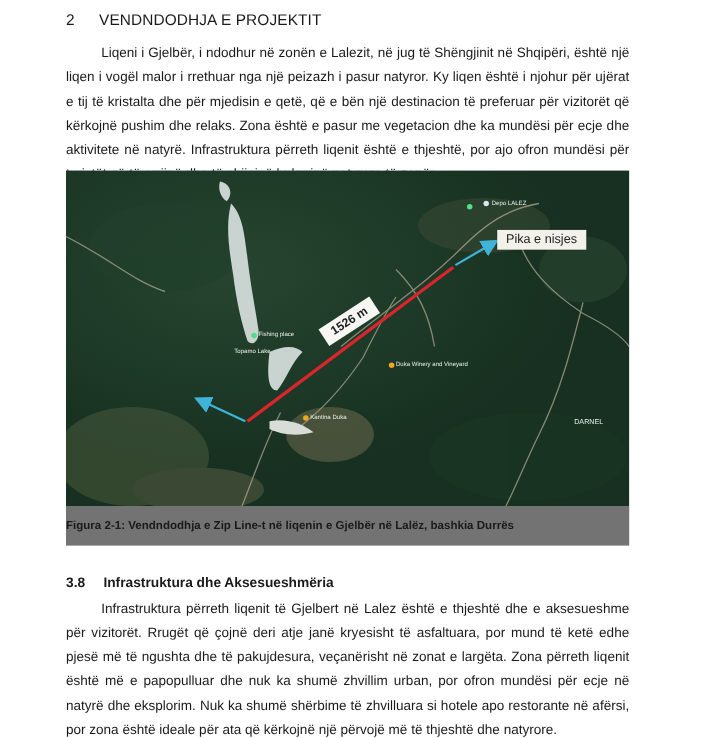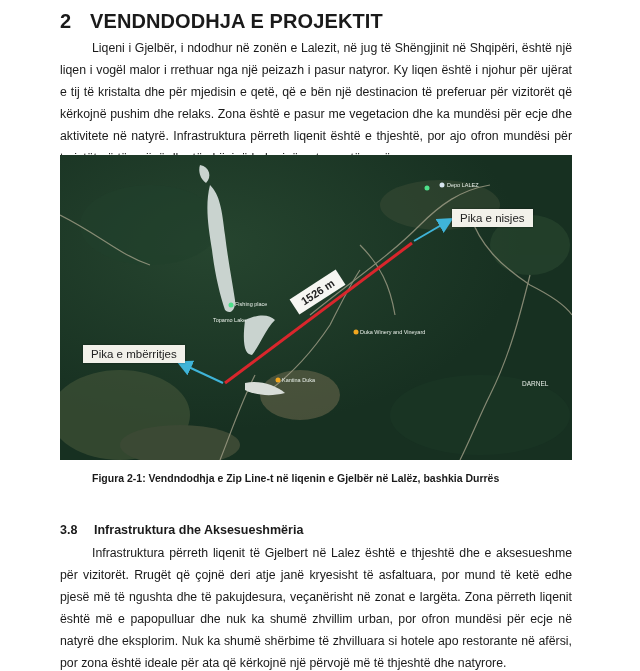--- a/index.html
+++ b/index.html
@@ -1,25 +1,25 @@
 <!DOCTYPE html>
 <html><head>
 <meta charset="utf-8">
 <style>
   html, body { margin:0; padding:0; background:#ffffff; }
   body { width:640px; height:671px; position:relative; overflow:hidden;
          font-family:"Liberation Sans", sans-serif; color:#1a1a1a; }
-  .h1 { position:absolute; left:60px; top:10px; font-weight:bold; font-size:20px; letter-spacing:0.1px; }
+  .h1 { position:absolute; left:60px; top:10px; font-weight:normal; font-size:14px; letter-spacing:0.1px; }
   .h1 .num { display:inline-block; width:30px; }
   .para { position:absolute; left:60px; width:512px; font-size:12.3px; line-height:22px; text-align:justify; text-align-last:left; }
   .para .indent { display:inline-block; width:32px; }
   #p1 { top:37px; }
-  .map { position:absolute; left:60px; top:155px; width:512px; height:305px; overflow:hidden; background:#737373; }
+  .map { position:absolute; left:60px; top:155px; width:512px; height:341px; overflow:hidden; background:#737373; }
   .map svg { display:block; }
-  .caption { position:absolute; left:60px; top:472px; font-size:10.5px; font-weight:bold;margin-left:32px; }
+  .caption { position:absolute; left:60px; top:472px; font-size:10.5px; font-weight:bold; }
   .h2 { position:absolute; left:60px; top:523px; font-weight:bold; font-size:12.5px; }
   .h2 .num { display:inline-block; width:34px; }
   #p2 { top:542px; }
   .lbl { position:absolute; background:#f2f1ea; color:#222; font-size:11.5px; padding:3px 8px; box-shadow:0 0 2px rgba(0,0,0,.4); white-space:nowrap; }
   .maplbl { position:absolute; color:#e8efe8; font-size:5.5px; white-space:nowrap; }
   .dist { position:absolute; background:#f6f6f2; color:#222; font-weight:bold; font-size:11px; padding:3px 9px; transform:rotate(-33deg); transform-origin:center; white-space:nowrap; }
 </style>
 </head>
 <body>
 
@@ -80,21 +80,20 @@
   </svg>
 
   <span class="maplbl" style="left:175px;top:146px;">Fishing place</span>
   <span class="maplbl" style="left:153px;top:162px;">Topamo Lake</span>
   <span class="maplbl" style="left:300px;top:174px;">Duka Winery and Vineyard</span>
   <span class="maplbl" style="left:222px;top:222px;">Kantina Duka</span>
   <span class="maplbl" style="left:387px;top:27px;">Depo LALEZ</span>
   <span class="maplbl" style="left:462px;top:225px;font-size:6.5px;">DARNEL</span>
 
   <div class="lbl" style="left:392px;top:54px;">Pika e nisjes</div>
-  <div class="lbl" style="left:23px;top:190px;">Pika e mbërritjes</div>
   <div class="dist" style="left:230px;top:128px;">1526 m</div>
 </div>
 
 <div class="caption">Figura 2-1: Vendndodhja e Zip Line-t në liqenin e Gjelbër në Lalëz, bashkia Durrës</div>
 
 <div class="h2">
   <span class="num">3.8</span><span>Infrastruktura dhe Aksesueshmëria</span>
 </div>
 
 <div class="para" id="p2"><span class="indent"></span><span>Infrastruktura përreth liqenit të Gjelbert në Lalez është e thjeshtë dhe e aksesueshme për vizitorët. Rrugët që çojnë deri atje janë kryesisht të asfaltuara, por mund të ketë edhe pjesë më të ngushta dhe të pakujdesura, veçanërisht në zonat e largëta. Zona përreth liqenit është më e papopulluar dhe nuk ka shumë zhvillim urban, por ofron mundësi për ecje në natyrë dhe eksplorim. Nuk ka shumë shërbime të zhvilluara si hotele apo restorante në afërsi, por zona është ideale për ata që kërkojnë një përvojë më të thjeshtë dhe natyrore.</span></div>

